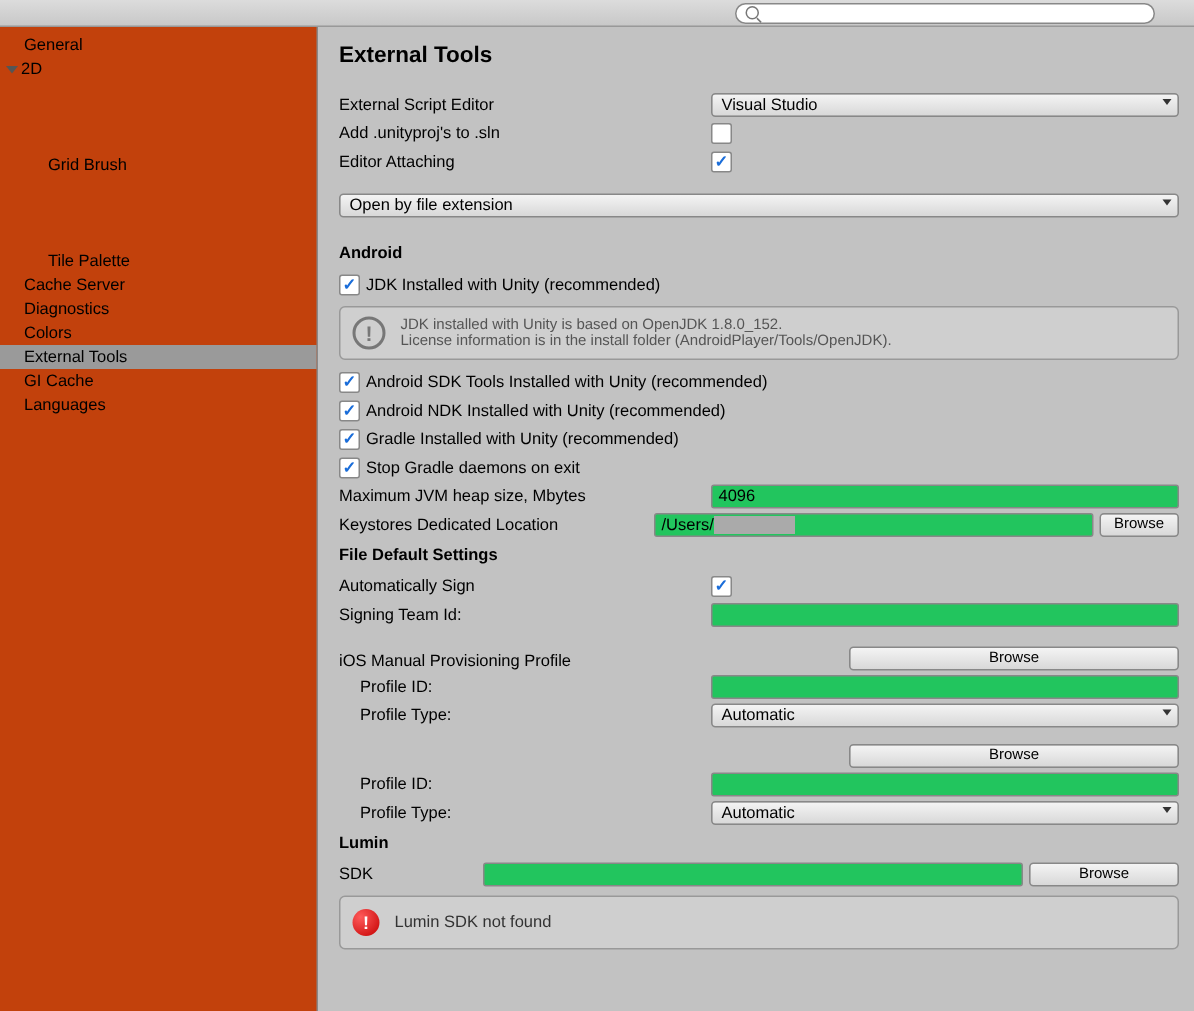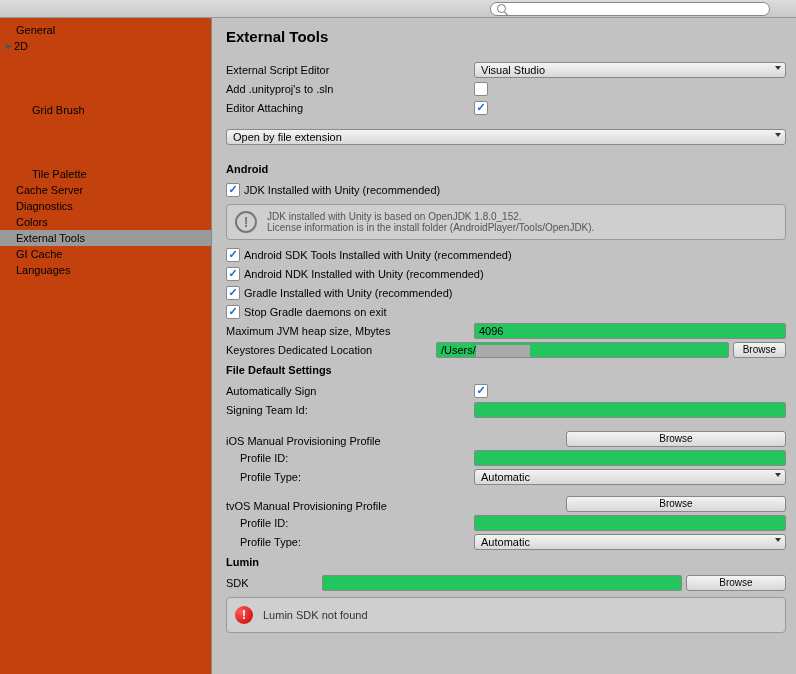--- a/index.html
+++ b/index.html
@@ -390,21 +390,20 @@
     <div class="row">
       <div class="row-label indent">Profile Type:</div>
       <div class="row-control">
         <div class="dropdown">Automatic</div>
       </div>
     </div>
 
     <div style="height:8px"></div>
 
     <div class="browse-row">
-      <div class="row-label">tvOS Manual Provisioning Profile</div>
       <div class="text-input" style="flex:1;visibility:hidden"></div>
       <div class="btn btn-wide">Browse</div>
     </div>
     <div class="row">
       <div class="row-label indent">Profile ID:</div>
       <div class="row-control">
         <div class="text-input"></div>
       </div>
     </div>
     <div class="row">

